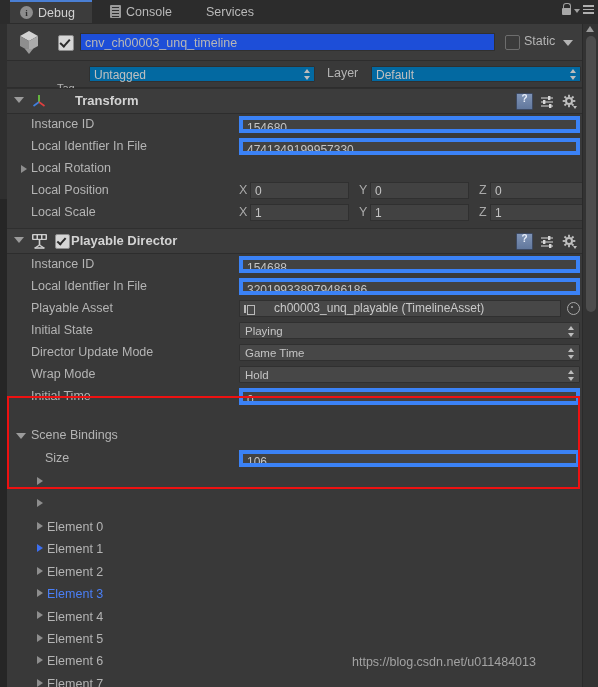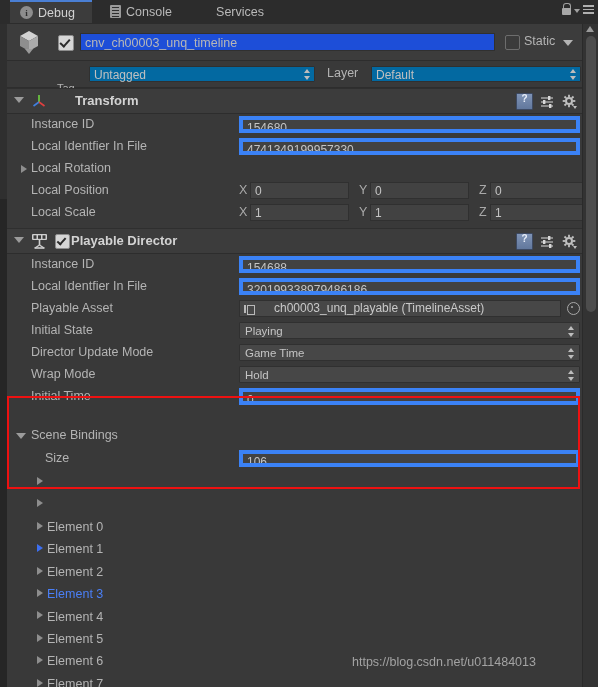--- a/index.html
+++ b/index.html
@@ -30,21 +30,21 @@
     color: #b9b9b9;
     box-sizing: border-box;
   }
   .tab.active {
     background: #3c3c3c;
     border-top: 2px solid #4a7fd4;
     color: #d2d2d2;
   }
   .tab-debug { left: 10px; width: 82px; }
   .tab-console { left: 100px; width: 92px; }
-  .tab-services { left: 196px; width: 80px; justify-content: flex-end; }
+  .tab-services { left: 196px; width: 80px; }
 
   .info-icon {
     width: 13px; height: 13px; border-radius: 50%;
     background: #8d8d8d;
     color: #2f2f2f; font-size: 9px; font-weight: bold;
     display: flex; align-items: center; justify-content: center;
     font-family: "Liberation Serif", serif;
   }
   .console-icon {
     width: 11px; height: 13px; background: #9a9a9a;

